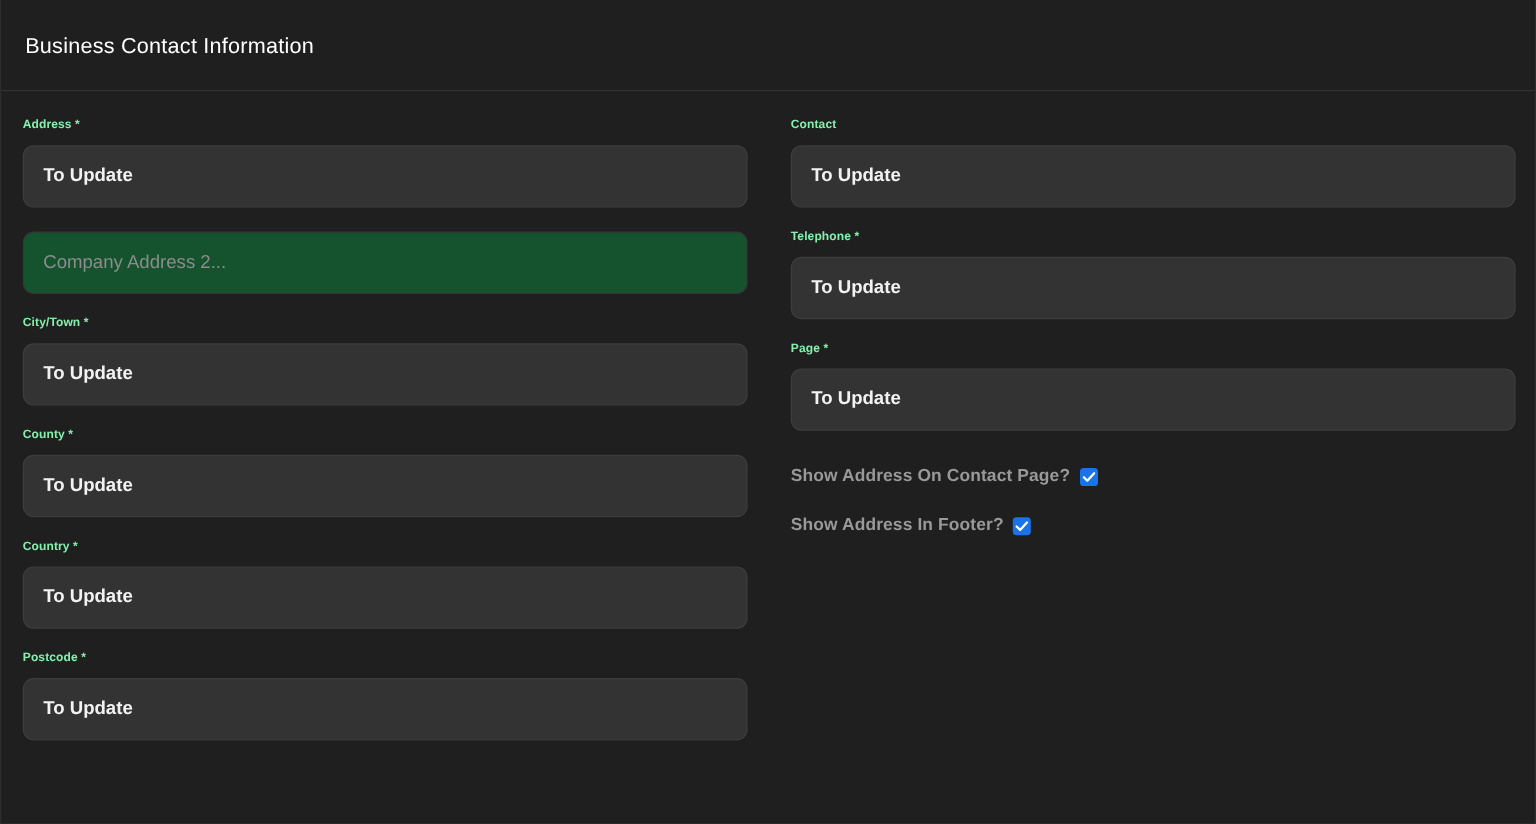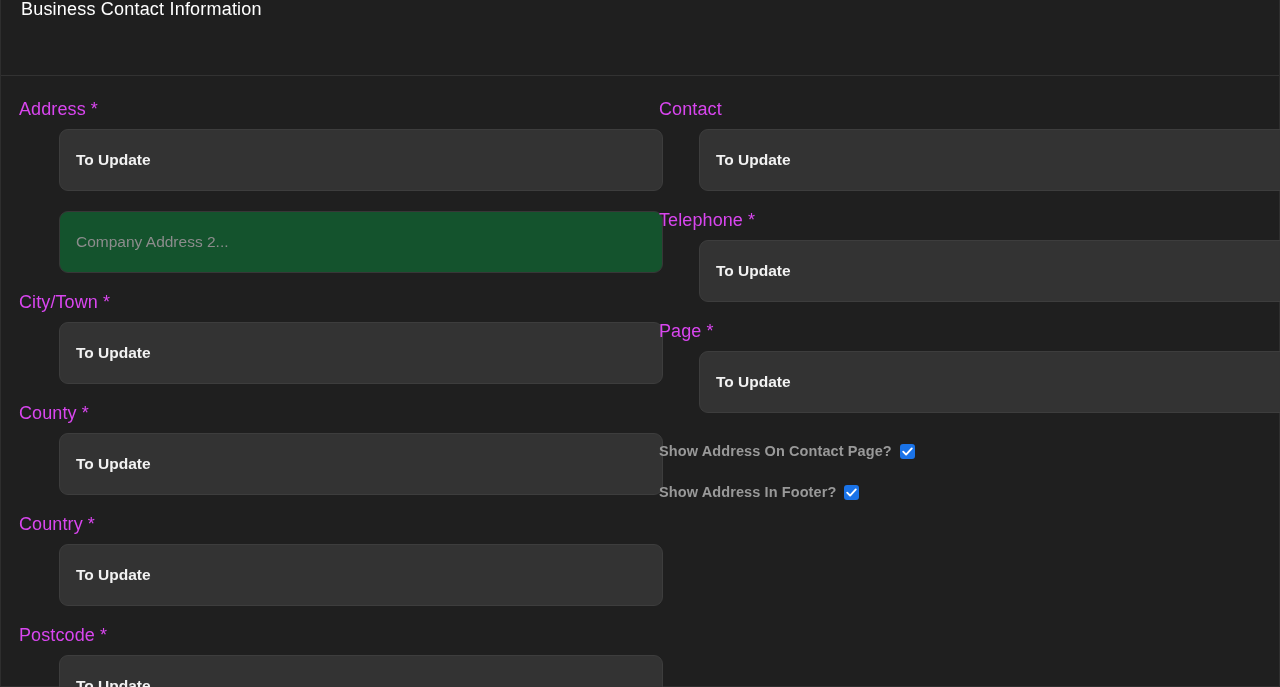--- a/index.html
+++ b/index.html
@@ -20,21 +20,21 @@
     border-left: 1px solid #2e2e2e;
     border-right: 1px solid #2e2e2e;
     border-bottom: 1px solid #2e2e2e;
     position: relative;
   }
 
   
   .panel-header {
     height: 76px;
     display: flex;
-    align-items: flex-start;
+    align-items: center;
     padding: 0 20px;
     border-bottom: 1px solid #323232;
     background: #1f1f1f;
   }
   .panel-title {
     color: #ffffff;
     font-size: 18px;
     font-weight: 400;
     letter-spacing: 0.2px;
     line-height: 1;
@@ -49,42 +49,41 @@
   .col {
     width: 604px;
     flex: 0 0 604px;
   }
 
   
   .field { margin-bottom: 20px; }
 
   .field-label {
     display: block;
-    color: #d946ef;
-    font-size: 18px;
-    font-weight: normal;
+    color: #86efac;
+    font-size: 10px;
+    font-weight: bold;
     line-height: 1;
     margin-bottom: 11px;
     letter-spacing: 0.1px;
   }
 
   .text-input {
     display: block;
     width: 100%;
-    height: 62px;
+    height: 52px;
     background: #333333;
     border: 1px solid #3d3d3d;
     border-radius: 9px;
     color: #f2f2f2;
     font-family: "Liberation Sans", sans-serif;
     font-size: 15.5px;
     font-weight: bold;
     padding: 0 16px;
     outline: none;
-    margin-left: 40px;
   }
   .text-input.empty {
     background: #14532d;
     border-color: #373737;
   }
   .text-input::placeholder {
     color: #8c8c8c;
     font-weight: 400;
     font-size: 15.5px;
   }

